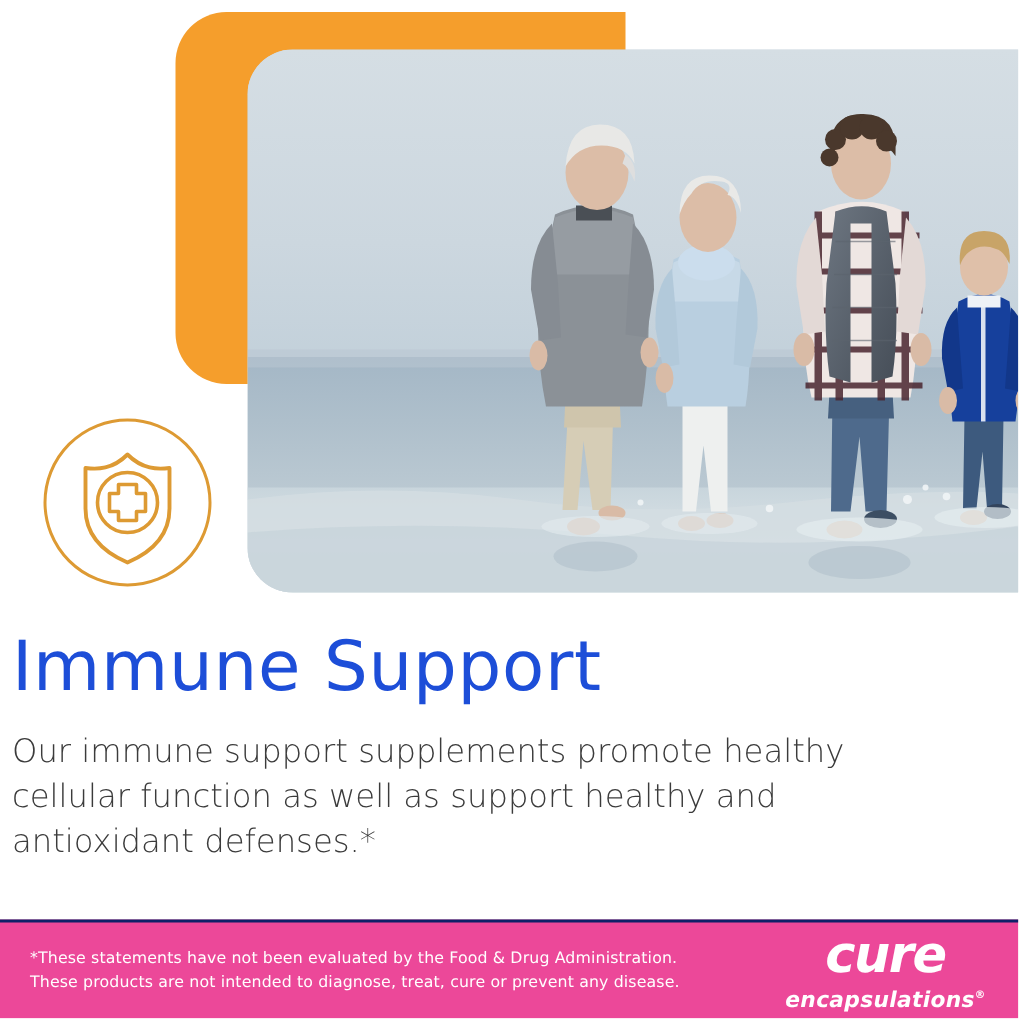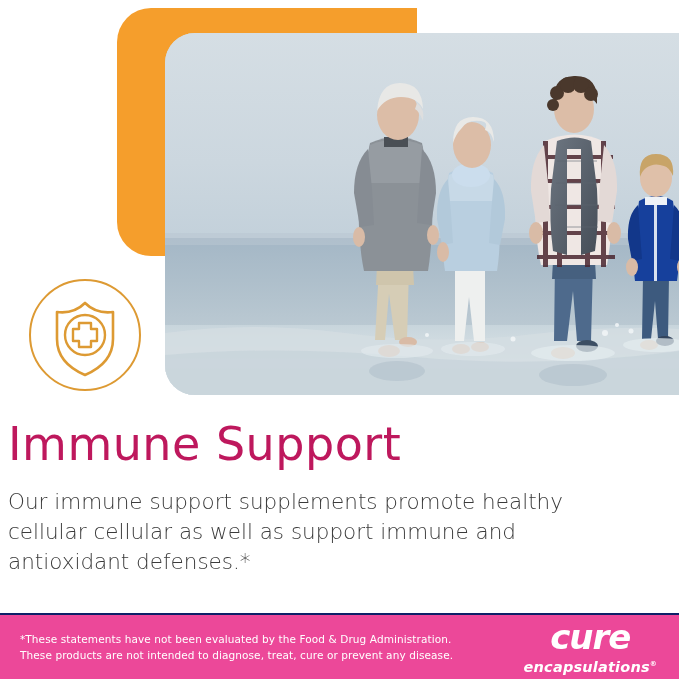--- a/index.html
+++ b/index.html
@@ -63,21 +63,21 @@
     top: 415px;
     width: 640px;
     z-index: 3;
   }
   .headline {
     margin: 0;
     font-size: 46px;
     line-height: 58px;
     font-weight: 400;
     letter-spacing: 0.5px;
-    color: #be185d;
+    color: #1d4ed8;
     font-family: "DejaVu Sans", sans-serif;
   }
   .subcopy {
     margin: 14px 0 0 0;
     font-size: 21.5px;
     line-height: 30px;
     font-weight: 300;
     color: #3b3b3b;
     font-family: "DejaVu Sans", sans-serif;
     max-width: 615px;
@@ -355,21 +355,21 @@
     <svg viewBox="0 0 116 116">
       <circle cx="58" cy="58" r="55" fill="none" stroke="#DD9A33" stroke-width="2"></circle>
       <path d="M58 26 C 48 36 38 36 30 35 L30 62 C30 82 44 92 58 98 C72 92 86 82 86 62 L86 35 C78 36 68 36 58 26 Z" fill="none" stroke="#DD9A33" stroke-width="2.6" stroke-linejoin="round"></path>
       <circle cx="58" cy="58" r="20" fill="none" stroke="#DD9A33" stroke-width="2.4"></circle>
       <path d="M52 46 h12 v6 h6 v12 h-6 v6 h-12 v-6 h-6 v-12 h6 z" fill="none" stroke="#DD9A33" stroke-width="2.4" stroke-linejoin="round"></path>
     </svg>
   </div>
 
   <div class="text-block">
     <h1 class="headline">Immune Support</h1>
-    <p class="subcopy">Our immune support supplements promote healthy cellular cellular as well as support immune and antioxidant defenses.*</p>
+    <p class="subcopy">Our immune support supplements promote healthy cellular function as well as support healthy and antioxidant defenses.*</p>
   </div>
 
   <div class="footer">
     <div class="disclaimer">*These statements have not been evaluated by the Food &amp; Drug Administration.
   These products are not intended to diagnose, treat, cure or prevent any disease.</div>
     <div class="brand">
       <span class="brand-main">cure</span>
       <span class="brand-sub"><span>encapsulations</span><span class="brand-reg">®</span></span>
     </div>
   </div>

